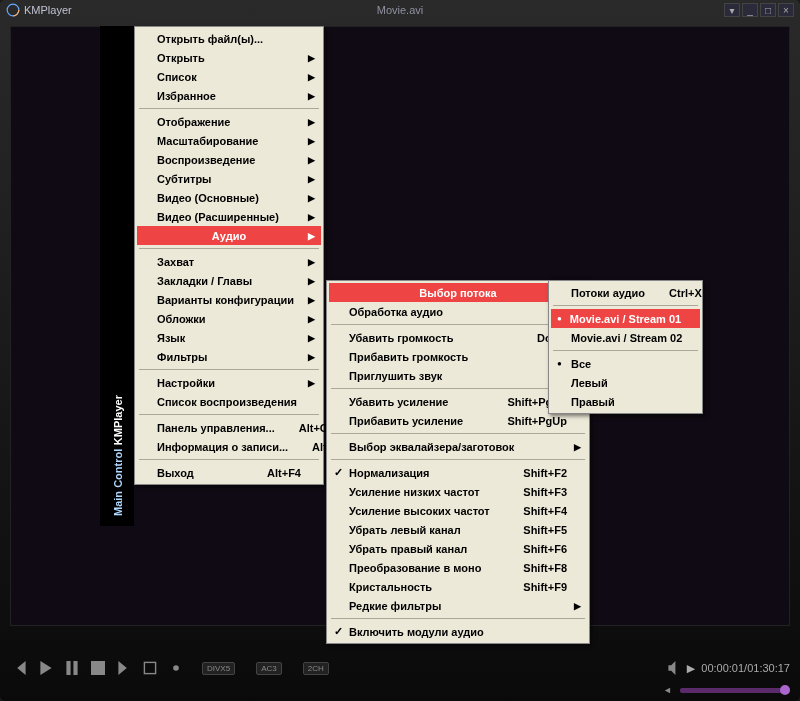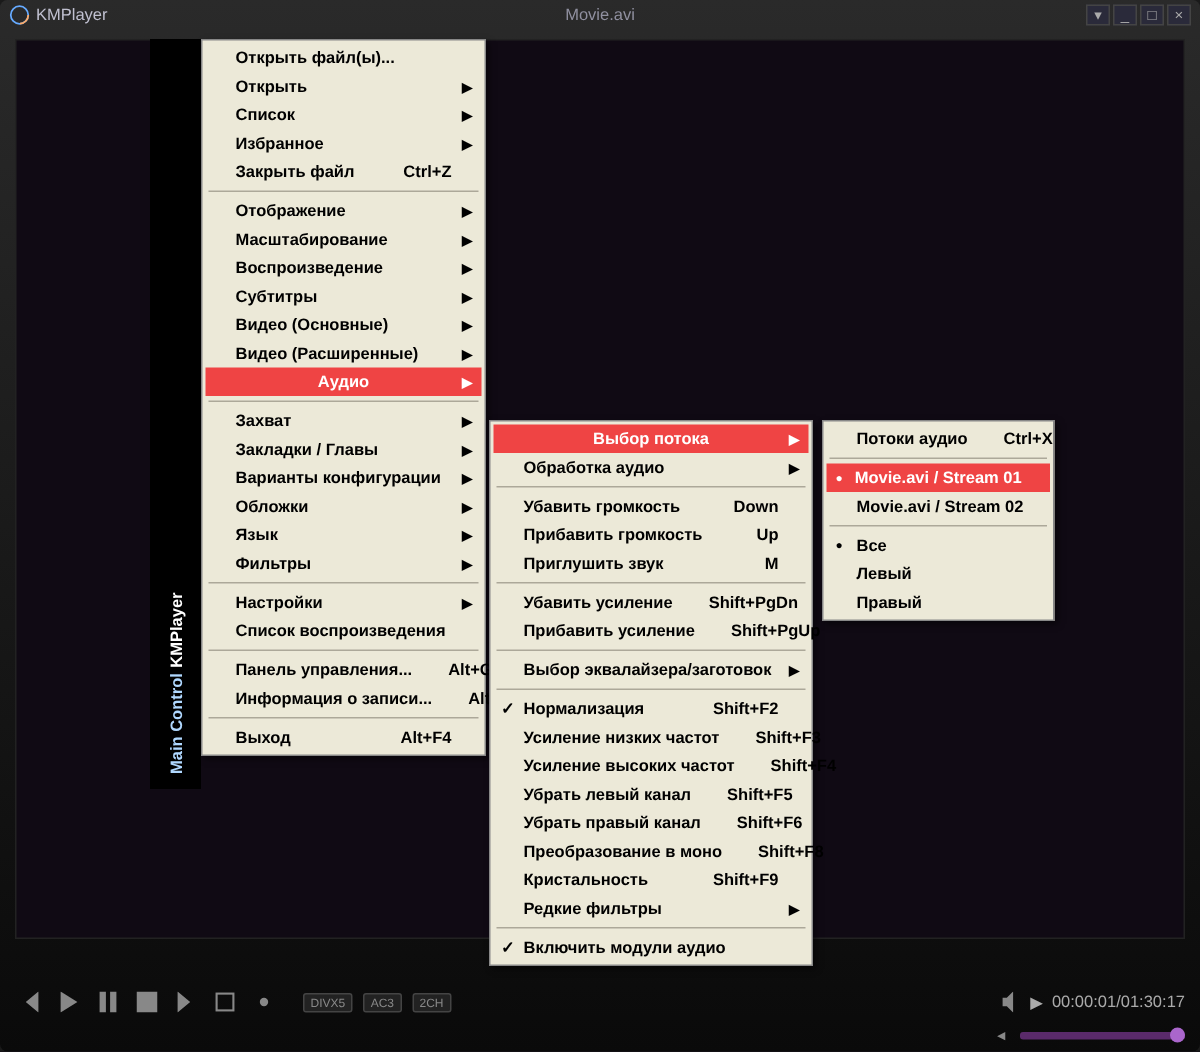--- a/index.html
+++ b/index.html
@@ -8,42 +8,42 @@
 .titlebar { height:20px; display:flex; align-items:center; padding:0 6px; color:#b0b0c0; }
 .logo { display:flex; align-items:center; gap:4px; font-size:12px; color:#c0c0d0; }
 .logo svg { width:14px; height:14px; }
 .title-file { position:absolute; left:50%; transform:translateX(-50%); color:#9090a0; font-size:11px; }
 .winbtns { margin-left:auto; display:flex; gap:2px; }
 .winbtn { width:16px; height:14px; background:#2a2a3a; border:1px solid #444; color:#aaa; font-size:10px; display:flex; align-items:center; justify-content:center; cursor:pointer; }
 .video { position:absolute; top:26px; left:10px; right:10px; height:600px; background:#100a14; border:1px solid #222; }
 .bottombar { position:absolute; bottom:8px; left:10px; right:10px; height:50px; display:flex; align-items:center; gap:6px; }
 .ctrlbtn { width:20px; height:20px; color:#888; cursor:pointer; display:flex; align-items:center; justify-content:center; }
 .ctrlbtn svg { width:14px; height:14px; fill:#888; }
-.badges { display:flex; gap:7px; margin-left:10px; }
+.badges { display:flex; gap:21px; margin-left:10px; }
 .badge { background:#222; border:1px solid #444; color:#888; font-size:8px; padding:1px 4px; border-radius:2px; }
 .timecode { margin-left:auto; color:#aaa; font-family:monospace; font-size:12px; display:flex; align-items:center; gap:6px; }
 .sndicon { width:14px; height:14px; }
 .volbar { width:110px; height:5px; background:#5a2a6a; border-radius:2px; margin-left:8px; position:relative; }
 .volbar::after { content:""; position:absolute; right:0; top:-3px; width:10px; height:10px; background:#aa66cc; border-radius:50%; }
 
 .sidebar { position:absolute; top:26px; left:100px; width:34px; height:500px; background:#000; display:flex; align-items:flex-end; justify-content:center; padding-bottom:10px; }
 .sidebar-text { writing-mode:vertical-rl; transform:rotate(180deg); color:#8df; font-size:13px; font-weight:bold; }
 .sidebar-text .mc { color:#b0d8ff; }
 .sidebar-text .km { color:#fff; }
 
 .menu { position:absolute; background:#ece9d8; border:1px solid #888; box-shadow:2px 2px 4px rgba(0,0,0,.5); padding:2px;font-weight:bold; }
 .menu-item { height:19px; display:flex; align-items:center; padding:0 20px 0 20px; color:#000; cursor:default; position:relative; white-space:nowrap; }
 .menu-item:hover, .menu-item.hl { background:#ef4444; color:#fff;justify-content:center; }
 .menu-item .shortcut { margin-left:auto; padding-left:24px; }
 .menu-item .arrow { position:absolute; right:6px; font-size:9px; }
 .menu-sep { height:1px; background:#aca899; margin:3px 2px; }
 .menu-item.checked::before { content:"✓"; position:absolute; left:5px; font-size:11px; }
 .menu-item.radio::before { content:"●"; position:absolute; left:6px; font-size:8px; }
 .m1 { top:26px; left:134px; width:190px; }
-.m2 { top:280px; left:326px; width:216px; }
+.m2 { top:280px; left:326px; width:264px; }
 .m3 { top:280px; left:548px; width:155px; }
 </style>
 </head>
 <body>
 
 <div class="window">
   <div class="titlebar">
     <div class="logo">
       <svg viewBox="0 0 24 24">
           <circle cx="12" cy="12" r="10" fill="none" stroke="#6af" stroke-width="2"></circle>
@@ -77,24 +77,20 @@
         <span class="arrow">▶</span>
       </div>
       <div class="menu-item">
         <span>Список</span>
         <span class="arrow">▶</span>
       </div>
       <div class="menu-item">
         <span>Избранное</span>
         <span class="arrow">▶</span>
       </div>
-      <div class="menu-item">
-        <span>Закрыть файл</span>
-        <span class="shortcut">Ctrl+Z</span>
-      </div>
       <div class="menu-sep"></div>
       <div class="menu-item">
         <span>Отображение</span>
         <span class="arrow">▶</span>
       </div>
       <div class="menu-item">
         <span>Масштабирование</span>
         <span class="arrow">▶</span>
       </div>
       <div class="menu-item">

